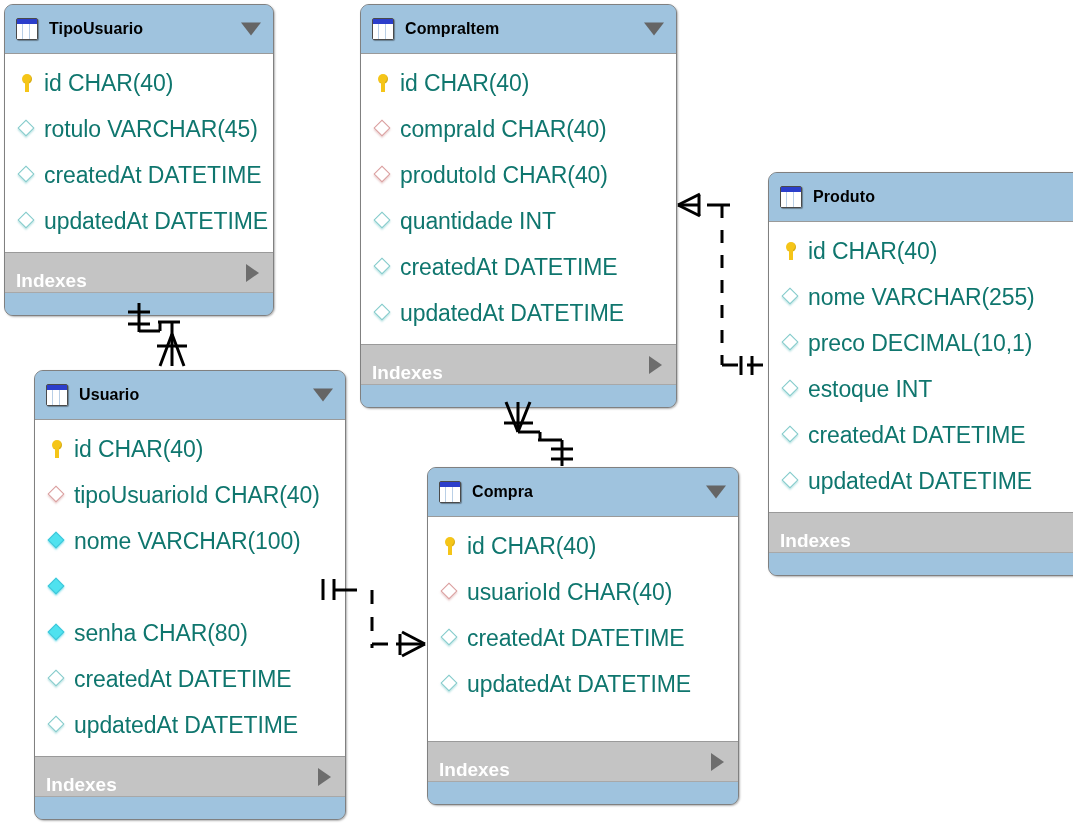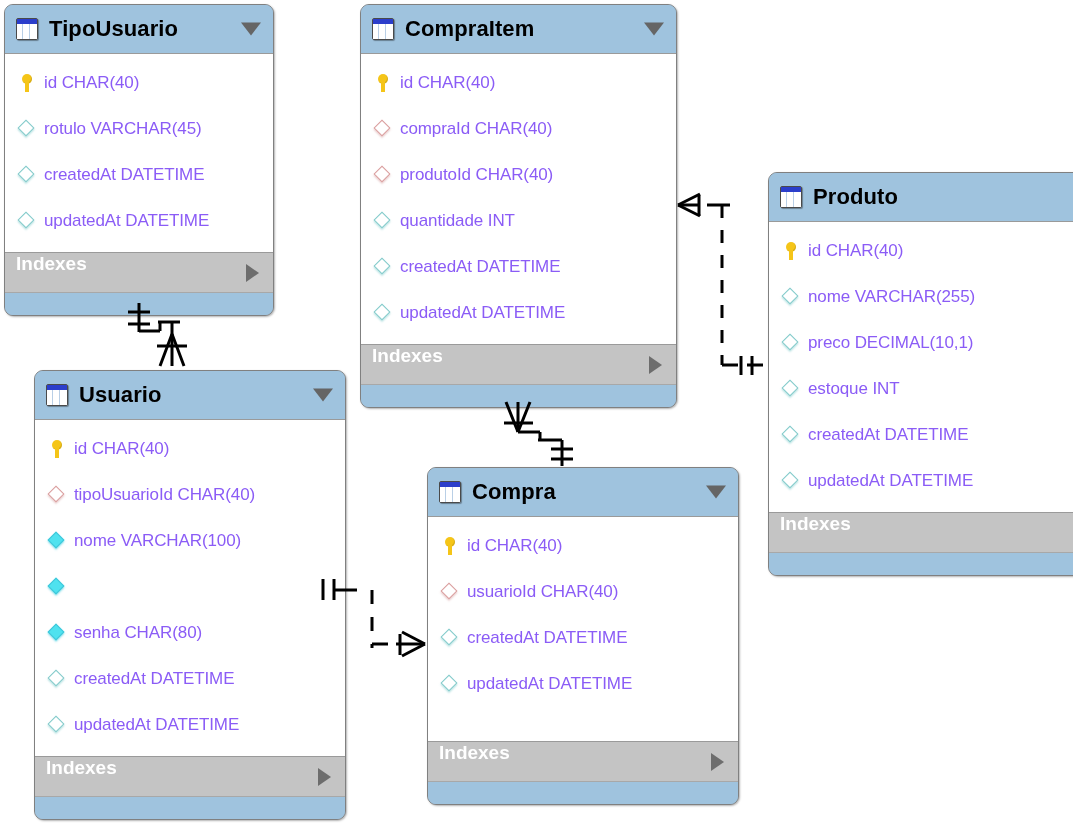--- a/index.html
+++ b/index.html
@@ -69,21 +69,21 @@
     background:
       linear-gradient(to right,
         #ffffff 0, #ffffff 25%,
         #b9cfe6 25%, #b9cfe6 32%,
         #ffffff 32%, #ffffff 60%,
         #b9cfe6 60%, #b9cfe6 67%,
         #ffffff 67%, #ffffff 100%);
   }
 
   .tbl-title {
-    font-size: 22px;
+    font-size: 16px;
     font-weight: bold;
     color: #000000;
     white-space: nowrap;
     letter-spacing: 0.1px;
   }
 
   .tbl-caret {
     position: absolute;
     right: 12px;
     top: 50%;
@@ -158,31 +158,31 @@
     background: #ffffff;
     box-shadow: 1px 1px 2px rgba(210,150,150,0.5);
   }
   .ic-dia.notnull i {
     border-color: #3ec5d8;
     background: #4fe2ef;
     box-shadow: 1px 1px 2px rgba(90,210,225,0.7);
   }
 
   .field-label {
-    font-size: 17px;
-    color: #8b5cf6;
+    font-size: 23px;
+    color: #0f766e;
     white-space: nowrap;
     letter-spacing: -0.1px;
   }
 
   .tbl-indexes {
     height: 40px;
     background: #c4c4c4;
     display: flex;
-    align-items: flex-start;
+    align-items: flex-end;
     padding-left: 11px;
     position: relative;
     box-sizing: border-box;
     border-bottom: 1px solid #a8a8a8;
   }
   .tbl-indexes .idx-label {
     font-size: 19px;
     font-weight: bold;
     color: #ffffff;
   }

